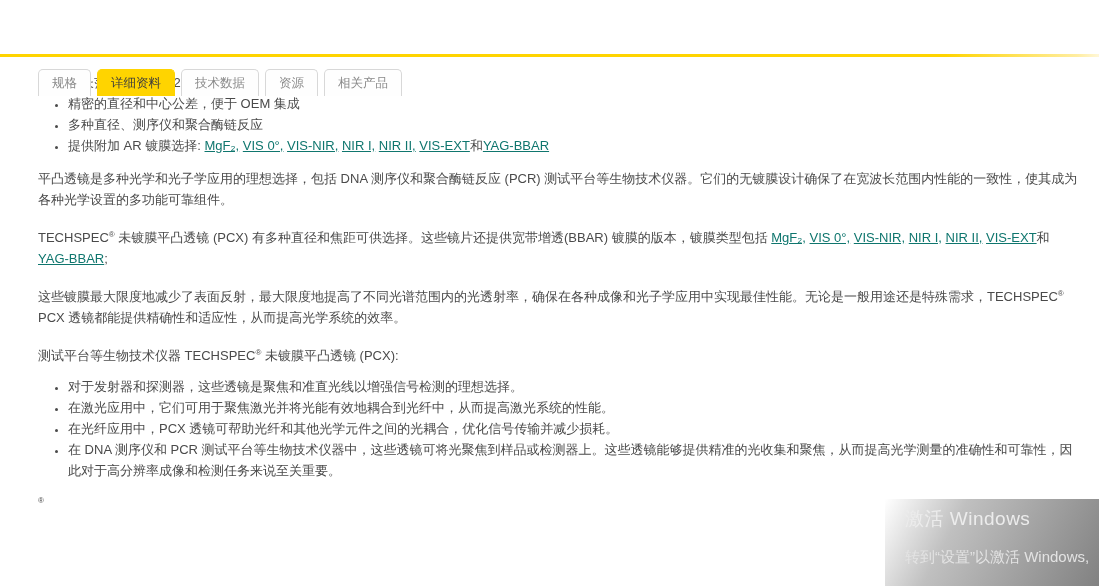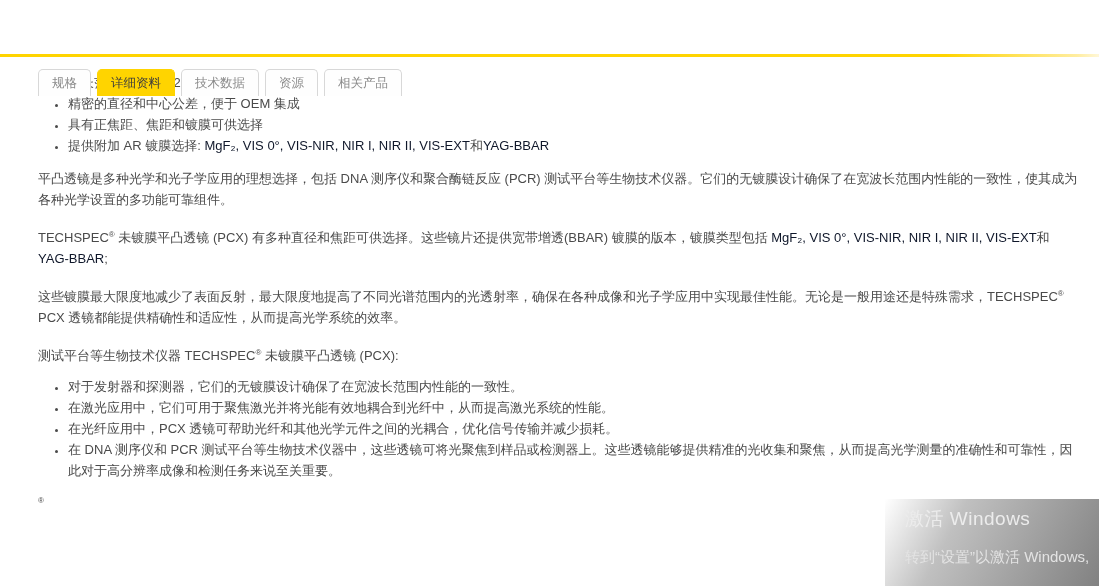--- a/index.html
+++ b/index.html
@@ -21,21 +21,21 @@
   .content{
     position:absolute;left:38px;top:72px;width:1041px;
     font-size:13px;line-height:21px;
   }
   .content h2{font-size:15px;color:#333333;font-weight:bold;margin:0 0 10px;}
   .content ul{margin:0 0 12px;padding-left:30px;list-style:disc;}
   .content li{margin:0;}
   .content li::marker{color:#4a4a4a;font-size:11px;}
   .content p{margin:0 0 17px;}
   .usage-intro{margin-bottom:10px !important;}
-  span.link{color:#0f172a;cursor:pointer;}
+  span.link{color:#0f766e;cursor:pointer;text-decoration:underline;}
   span.sup{font-size:0.62em;vertical-align:super;line-height:0;}
   .watermark{
     position:absolute;right:0;bottom:0;width:214px;height:87px;z-index:5;
     box-sizing:border-box;padding:7px 0 0 20px;
     background:linear-gradient(118deg,rgba(150,150,150,0) 0%,rgba(140,140,140,0.55) 32%,rgba(124,124,124,0.96) 100%);
   }
   .wm-line1{font-size:19px;color:#ececec;letter-spacing:0.5px;}
   .wm-line2{font-size:15px;color:#e3e3e3;margin-top:16px;white-space:nowrap;}
 </style>
 </head>
@@ -48,31 +48,31 @@
   <div class="tab">资源</div>
   <div class="tab">相关产品</div>
 </div>
 <div class="tab-rule"></div>
 
 <div class="content">
 
   <ul class="features">
     <li><span>波长范围为350 - 2200nm</span></li>
     <li><span>精密的直径和中心公差，便于 OEM 集成</span></li>
-    <li><span>具有正焦距、焦距和镀膜可供选择</span></li>
+    <li><span>多种直径、测序仪和聚合酶链反应</span></li>
     <li><span>提供附加 AR 镀膜选择: </span><span class="link">MgF₂,</span><span> </span><span class="link">VIS 0°,</span><span> </span><span class="link">VIS-NIR,</span><span> </span><span class="link">NIR I,</span><span> </span><span class="link">NIR II,</span><span> </span><span class="link">VIS-EXT</span><span>和</span><span class="link">YAG-BBAR</span></li>
   </ul>
 
   <p><span>平凸透镜是多种光学和光子学应用的理想选择，包括 DNA 测序仪和聚合酶链反应 (PCR) 测试平台等生物技术仪器。它们的无镀膜设计确保了在宽波长范围内性能的一致性，使其成为各种光学设置的多功能可靠组件。</span></p>
   <p><span>TECHSPEC</span><span class="sup">®</span><span> 未镀膜平凸透镜 (PCX) 有多种直径和焦距可供选择。这些镜片还提供宽带增透(BBAR) 镀膜的版本，镀膜类型包括 </span><span class="link">MgF₂,</span><span> </span><span class="link">VIS 0°,</span><span> </span><span class="link">VIS-NIR,</span><span> </span><span class="link">NIR I,</span><span> </span><span class="link">NIR II,</span><span> </span><span class="link">VIS-EXT</span><span>和</span><span class="link">YAG-BBAR</span><span>;</span></p>
   <p><span>这些镀膜最大限度地减少了表面反射，最大限度地提高了不同光谱范围内的光透射率，确保在各种成像和光子学应用中实现最佳性能。无论是一般用途还是特殊需求，TECHSPEC</span><span class="sup">®</span><span> PCX 透镜都能提供精确性和适应性，从而提高光学系统的效率。</span></p>
 
   <p class="usage-intro"><span>测试平台等生物技术仪器 TECHSPEC</span><span class="sup">®</span><span> 未镀膜平凸透镜 (PCX):</span></p>
   <ul class="usage">
-    <li><span>对于发射器和探测器，它们的无镀膜设计确保了在宽波长范围内性能的一致性。</span></li>
+    <li><span>对于发射器和探测器，这些透镜是聚焦和准直光线以增强信号检测的理想选择。</span></li>
     <li><span>在激光应用中，它们可用于聚焦激光并将光能有效地耦合到光纤中，从而提高激光系统的性能。</span></li>
     <li><span>在光纤应用中，PCX 透镜可帮助光纤和其他光学元件之间的光耦合，优化信号传输并减少损耗。</span></li>
     <li><span>在 DNA 测序仪和 PCR 测试平台等生物技术仪器中，这些透镜可将光聚焦到样品或检测器上。这些透镜能够提供精准的光收集和聚焦，从而提高光学测量的准确性和可靠性，因此对于高分辨率成像和检测任务来说至关重要。</span></li>
   </ul>
 
   <p><span class="sup">®</span></p>
 
 </div>
 
 <div class="watermark">

